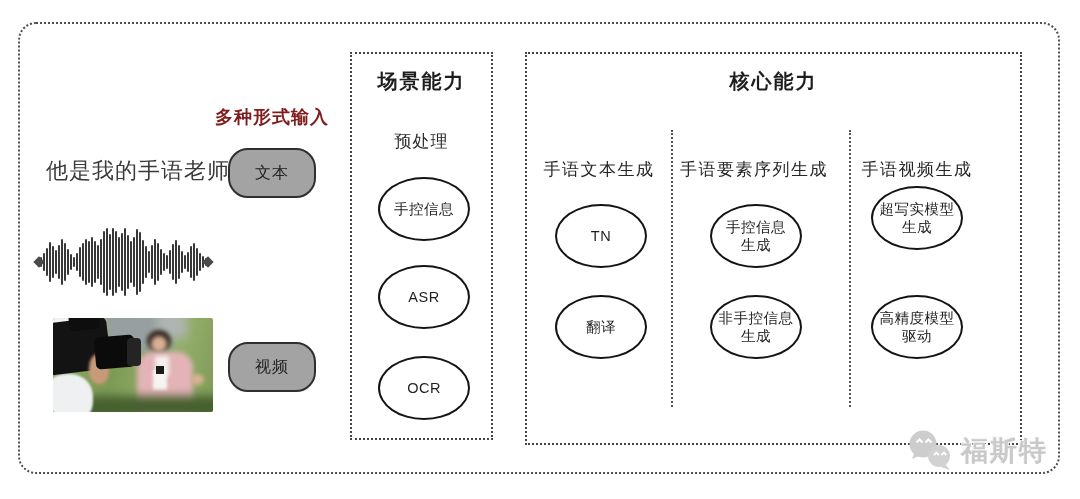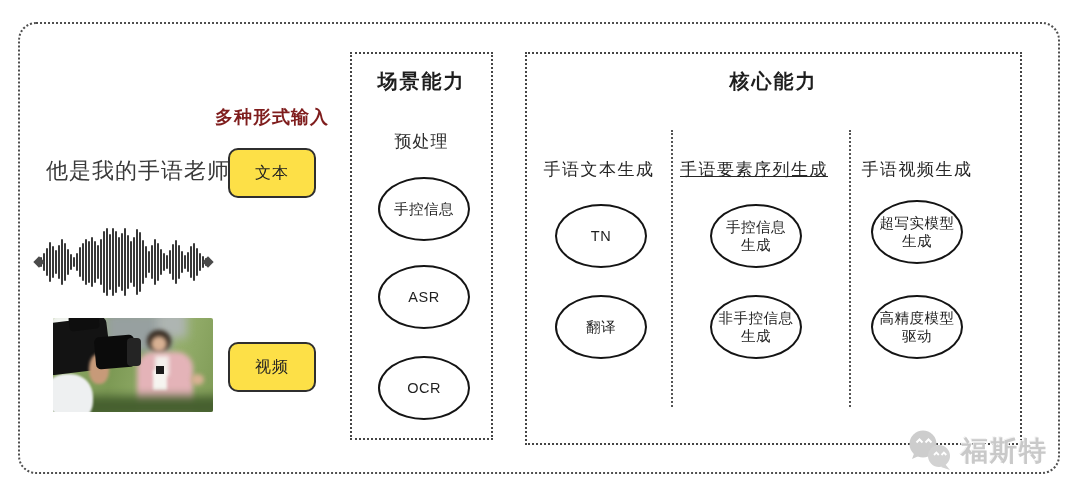--- a/index.html
+++ b/index.html
@@ -38,21 +38,21 @@
   }
   .ellipse span{display:block;font-size:14.5px;line-height:1.25;color:#1f1f1f;letter-spacing:0.5px;}
   
   .input-label{
     position:absolute;left:212px;top:105px;width:120px;text-align:center;
     font-size:18px;font-weight:bold;color:#7f1d1d;letter-spacing:1px;
   }
   .sample-text{position:absolute;left:46px;top:156px;font-size:22px;color:#3a3a3a;letter-spacing:1px;}
   .type-box{
     position:absolute;left:228px;width:84px;height:46px;
-    border:2px solid #2f2f2f;border-radius:10px;background:#fde047;
+    border:2px solid #2f2f2f;border-radius:20px;background:#a3a3a3;
     display:flex;align-items:center;justify-content:center;
     font-size:16px;color:#222;letter-spacing:1px;
   }
   #type-box-text{top:148px;}
   #type-box-audio{top:243px;}
   #type-box-video{top:342px;}
   
   #waveform{
     position:absolute;left:40px;top:227px;width:168px;height:70px;
     display:flex;align-items:center;
@@ -203,40 +203,40 @@
       <span>OCR</span>
     </div>
   </div>
 
   <div class="dashed-box" id="core-box">
     <div class="box-title">核心能力</div>
     <div class="v-divider" id="divider-1"></div>
     <div class="v-divider" id="divider-2"></div>
 
     <div class="col-header" style="left:-13px;">手语文本生成</div>
-    <div class="col-header" style="left:142px;text-decoration:underline;">手语要素序列生成</div>
+    <div class="col-header" style="left:142px;">手语要素序列生成</div>
     <div class="col-header" style="left:305px;">手语视频生成</div>
 
     <div class="ellipse" style="left:28px;top:150px;">
       <span>TN</span>
     </div>
     <div class="ellipse" style="left:28px;top:241px;text-align:center;">
       <span>翻译</span>
     </div>
 
     <div class="ellipse" style="left:183px;top:150px;">
       <span>手控信息</span>
       <span>生成</span>
     </div>
     <div class="ellipse" style="left:183px;top:241px;">
       <span>非手控信息</span>
       <span>生成</span>
     </div>
 
-    <div class="ellipse" style="left:344px;top:146px;">
+    <div class="ellipse" style="left:344px;top:132px;">
       <span>超写实模型</span>
       <span>生成</span>
     </div>
     <div class="ellipse" style="left:344px;top:241px;">
       <span>高精度模型</span>
       <span>驱动</span>
     </div>
   </div>
 
   <div id="watermark">

